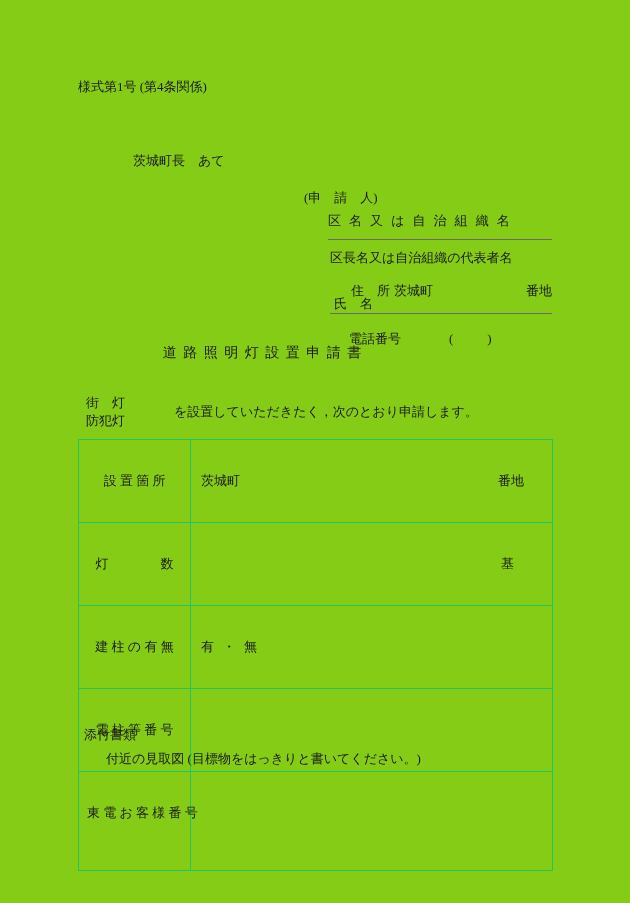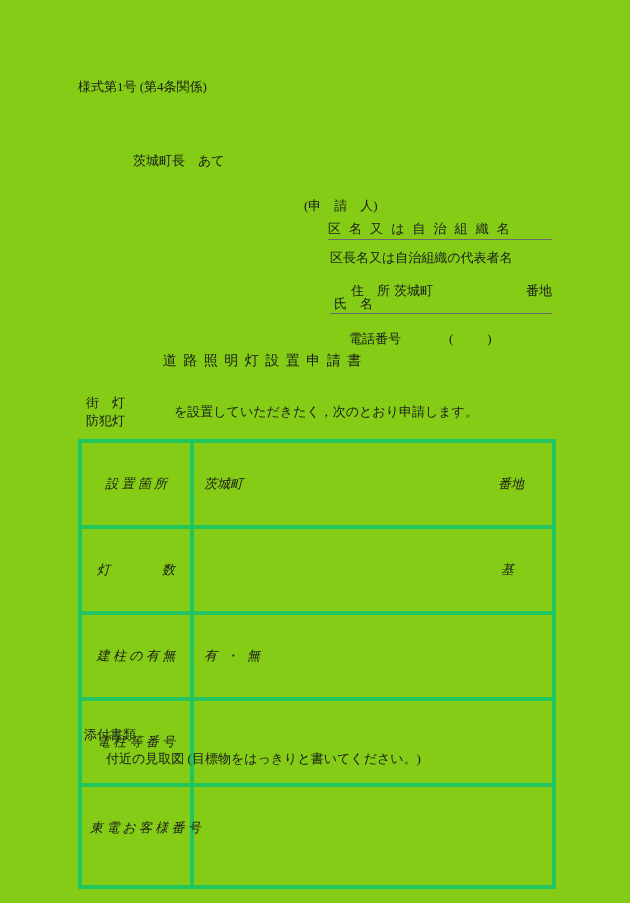--- a/index.html
+++ b/index.html
@@ -45,21 +45,21 @@
   }
 
   
   .applicant {
     position: absolute;
     left: 304px; top: 191px;
     width: 250px;
     font-size: 13px;
   }
   .applicant .ln { line-height: 1.0; white-space: pre; }
-  .applicant .row-label { margin-bottom: 10px; margin-top: 8px; }
+  .applicant .row-label { margin-bottom: 10px; }
   .sp-mid  { letter-spacing: 2.4px; }
 
   .app-indent { padding-left: 24px; }
 
   .rule {
     position: absolute;
     background: #6b6b6b;
     height: 1px;
   }
   .rule-1 { left: 328px; top: 239px; width: 224px; }
@@ -82,21 +82,21 @@
   }
   .tel-row {
     left: 336px; top: 319px;
     font-size: 13px;
   }
   .tel-paren { display: inline-block; margin-left: 48px; }
   .tel-paren i { display: inline-block; width: 34px; font-style: normal; }
 
   
   .doc-title {
-    left: 0; top: 354px;
+    left: 0; top: 346px;
     width: 524px;
     text-align: center;
     font-size: 14px;
     letter-spacing: 6.5px;
     text-indent: 6.5px;
     white-space: pre;
   }
 
   
   .request {
@@ -118,26 +118,25 @@
   
   .tbl {
     position: absolute;
     left: 78px; top: 439px;
     width: 474px;
     border-collapse: collapse;
     table-layout: fixed;
     font-size: 13px;
   }
   .tbl td {
-    border: 4px solid #22c55e;
+    border: 1px solid #22c55e;
     padding: 0 10px;
     vertical-align: middle;
     height: 44px;
     box-sizing: border-box;
-    font-style: italic;
   }
   .tbl td.label {
     width: 112px;
     padding: 0 8px;
     white-space: pre;
     text-align: center;
   }
   .tbl td.label .lbl-main { display: block; }
   .tbl td.value { width: 362px; }
 

